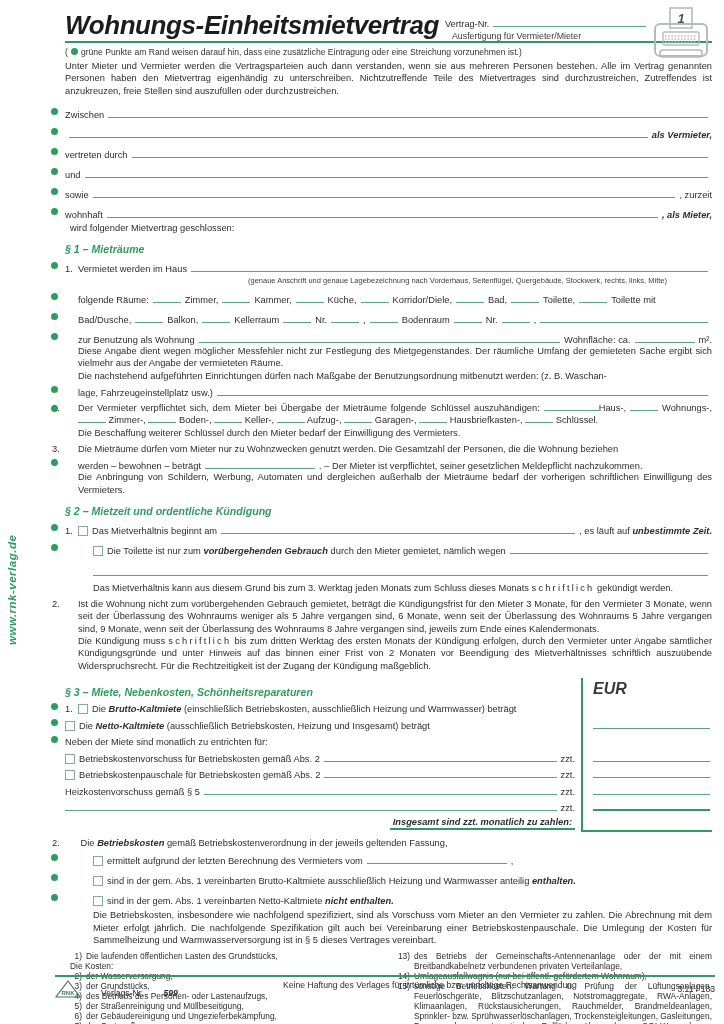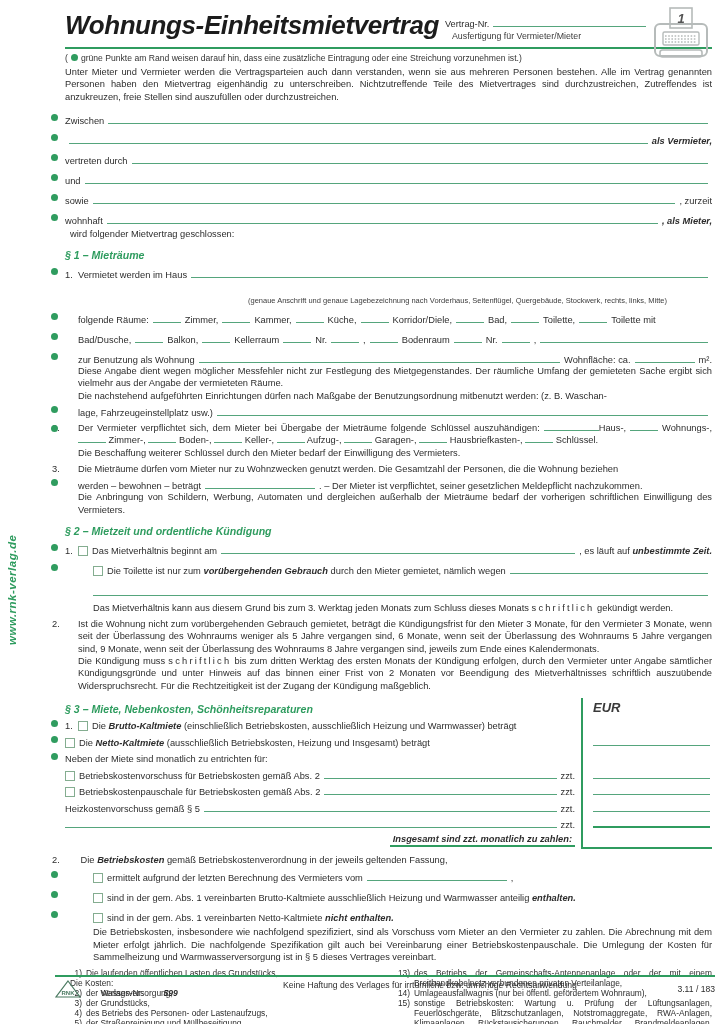--- a/index.html
+++ b/index.html
@@ -5,21 +5,21 @@
   :root{
     --green:#2f9c5f;
     --line:#55a57c;
     --ink:#2d2d2d;
   }
   html,body{margin:0;padding:0;background:#fff;}
   .page{position:relative;width:724px;height:1024px;background:#fff;overflow:hidden;
         font-family:"Liberation Sans",sans-serif;font-size:9.3px;color:var(--ink);}
   .content{position:absolute;left:65px;top:10px;width:647px;}
   
-  .header{position:relative;display:flex;align-items:flex-end;border-bottom:2.5px solid var(--green);padding-bottom:6px;}
+  .header{position:relative;display:flex;align-items:flex-end;border-bottom:2.5px solid var(--green);}
   .title{flex:1;font-size:26px;font-weight:bold;font-style:italic;color:#1c1c1c;letter-spacing:-0.4px;}
   .hmeta{width:205px;margin-right:62px;font-size:9.2px;}
   .vrow{display:flex;align-items:flex-end;}
   .vrow .fl{margin-bottom:2px;}
   .copy{font-size:8.8px;margin-top:2px;color:#3a3a3a;margin-left:7px;}
   .typewriter{position:absolute;left:586px;top:-4px;}
   
   .frow{position:relative;display:flex;align-items:flex-end;min-height:15px;margin-top:5px;}
   .frow span{white-space:nowrap;}
   .dot{position:absolute;left:-14px;top:3px;width:7px;height:7px;border-radius:50%;background:var(--green);}
@@ -31,31 +31,31 @@
   .cb{display:inline-block;width:8px;height:8px;border:1px solid #84ad90;background:#fff;margin-right:4px;vertical-align:-1px;flex:0 0 8px;}
   .num{display:inline-block;width:13px;flex:0 0 13px;}
   .bi{font-weight:bold;font-style:italic;}
   .sperr{letter-spacing:2.2px;}
   .p{margin:0;text-align:justify;line-height:12.3px;position:relative;}
   .hang{padding-left:13px;text-indent:-13px;}
   .ind13{padding-left:13px;} .ind28{padding-left:28px;}
   .sec{color:var(--green);font-weight:bold;font-style:italic;font-size:10.6px;margin:9px 0 4px 0;}
   .note{font-size:8.6px;margin-top:4px;color:#333;}
   .intro{margin-top:3px;}
-  .hint{margin-left:138px;text-align:center;font-size:7.5px;color:#3c3c3c;margin-top:16px;}
+  .hint{margin-left:138px;text-align:center;font-size:7.5px;color:#3c3c3c;margin-top:2px;}
   .close-line{margin:2px 0 0 5px;}
   
   .s3{margin-top:6px;}
   .s3r{display:flex;align-items:stretch;}
   .s3r .l{flex:1;position:relative;display:flex;align-items:flex-end;padding:0 6px 2px 0;min-height:14.5px;}
   .s3r .l span{white-space:nowrap;}
   .s3r .r{width:117px;flex:0 0 117px;border-left:2px solid var(--green);padding:2px 2px 2px 10px;display:flex;align-items:flex-end;}
   .s3r .r .fl{margin:0 0 2px 0;}
   .s3r .r .fl.thick{border-bottom:2px solid var(--green);}
-  .eur{font-weight:bold;font-style:italic;color:#3a3a3a;font-size:13px;align-items:flex-start !important;text-align:center;}
+  .eur{font-weight:bold;font-style:italic;color:#3a3a3a;font-size:16px;align-items:flex-start !important;text-align:center;}
   .totalrow .l{justify-content:flex-end;}
   .total{border-bottom:2px solid var(--green);font-weight:bold;font-style:italic;padding:0 3px 1px 3px;}
   .totalrow .r{border-bottom:2px solid var(--green);}
   
   .bk{display:flex;gap:12px;font-size:8.4px;line-height:10px;margin-top:5px;}
   .bkL{width:316px;flex:0 0 316px;}
   .bkR{flex:1;}
   .bki{display:flex;}
   .bki .bn{width:17px;min-width:17px;text-align:right;margin-right:4px;}
   .bki .bt{flex:1;text-align:justify;}

